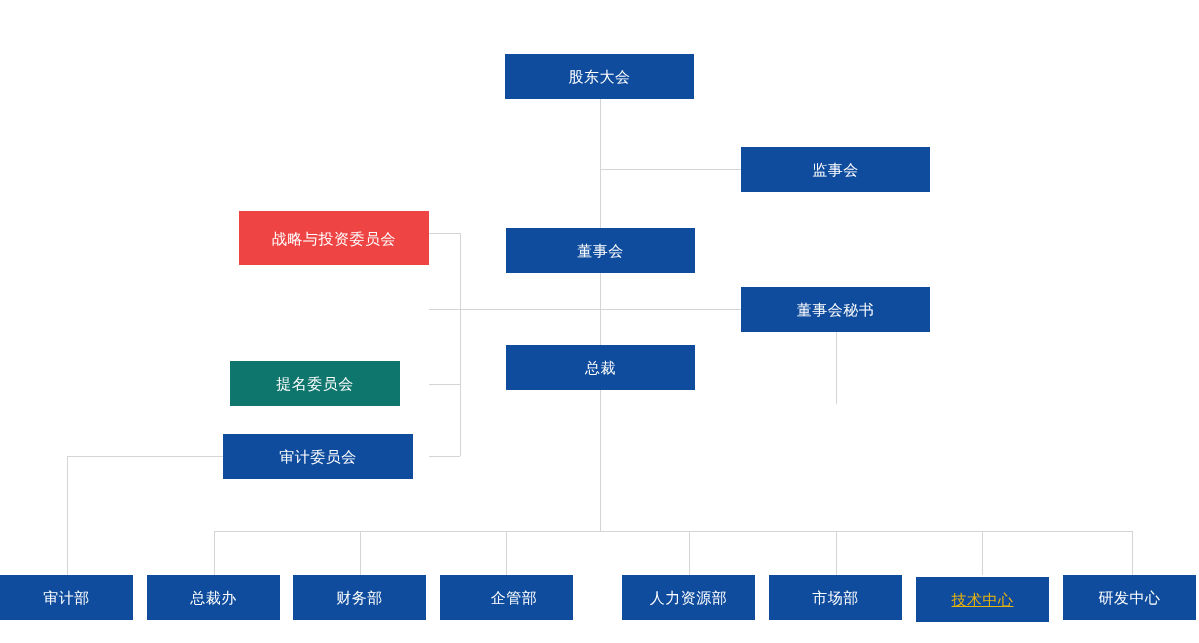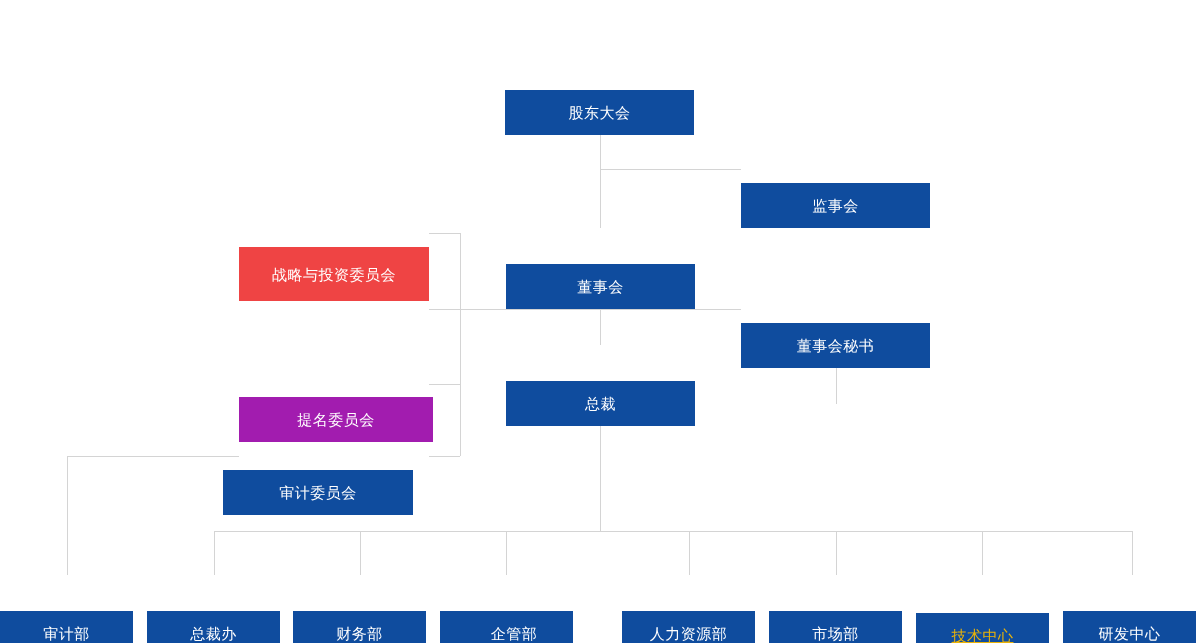--- a/index.html
+++ b/index.html
@@ -25,21 +25,20 @@
     display: flex;
     align-items: center;
     justify-content: center;
     font-size: 15px;
     line-height: 1;
     letter-spacing: 0.5px;
     box-sizing: border-box;
     text-align: center;
     white-space: nowrap;
     user-select: none;
-    margin-top: 36px;
   }
   .connector {
     position: absolute;
     background: #d4d4d4;
   }
   .connector.h { height: 1px; }
   .connector.v { width: 1px; }
 </style>
 </head>
 <body>
@@ -65,21 +64,21 @@
     <div class="connector v" style="left: 689px; top: 531px; background: rgb(212, 212, 212); height: 44px; width: 1px;"></div>
     <div class="connector v" style="left: 836px; top: 531px; background: rgb(212, 212, 212); height: 44px; width: 1px;"></div>
     <div class="connector v" style="left: 982px; top: 531px; background: rgb(212, 212, 212); height: 44px; width: 1px;"></div>
     <div class="connector v" style="left: 1132px; top: 531px; background: rgb(212, 212, 212); height: 44px; width: 1px;"></div>
     <div class="node" style="left: 505px; top: 54px; width: 189px; height: 45px; background: rgb(15, 76, 158); color: rgb(255, 255, 255);">股东大会</div>
     <div class="node" style="left: 741px; top: 147px; width: 189px; height: 45px; background: rgb(15, 76, 158); color: rgb(255, 255, 255);">监事会</div>
     <div class="node" style="left: 506px; top: 228px; width: 189px; height: 45px; background: rgb(15, 76, 158); color: rgb(255, 255, 255);">董事会</div>
     <div class="node" style="left: 741px; top: 287px; width: 189px; height: 45px; background: rgb(15, 76, 158); color: rgb(255, 255, 255);">董事会秘书</div>
     <div class="node" style="left: 506px; top: 345px; width: 189px; height: 45px; background: rgb(15, 76, 158); color: rgb(255, 255, 255);">总裁</div>
     <div class="node" style="left: 239px; top: 211px; width: 190px; height: 54px; background: #ef4444; color: rgb(255, 255, 255);">战略与投资委员会</div>
-    <div class="node" style="left: 239px; top: 361px; width: 194px; height: 45px; background: #a21caf; color: rgb(255, 255, 255);">提名委员会</div>
+    <div class="node" style="left: 230px; top: 361px; width: 170px; height: 45px; background: #0f766e; color: rgb(255, 255, 255);">提名委员会</div>
     <div class="node" style="left: 223px; top: 434px; width: 190px; height: 45px; background: rgb(15, 76, 158); color: rgb(255, 255, 255);">审计委员会</div>
     <div class="node" style="left: 0px; top: 575px; width: 133px; height: 45px; background: rgb(15, 76, 158); color: rgb(255, 255, 255);">审计部</div>
     <div class="node" style="left: 147px; top: 575px; width: 133px; height: 45px; background: rgb(15, 76, 158); color: rgb(255, 255, 255);">总裁办</div>
     <div class="node" style="left: 293px; top: 575px; width: 133px; height: 45px; background: rgb(15, 76, 158); color: rgb(255, 255, 255);">财务部</div>
     <div class="node" style="left: 440px; top: 575px; width: 133px; height: 45px; background: rgb(15, 76, 158); color: rgb(255, 255, 255); padding-left: 15px;">企管部</div>
     <div class="node" style="left: 622px; top: 575px; width: 133px; height: 45px; background: rgb(15, 76, 158); color: rgb(255, 255, 255);">人力资源部</div>
     <div class="node" style="left: 769px; top: 575px; width: 133px; height: 45px; background: rgb(15, 76, 158); color: rgb(255, 255, 255);">市场部</div>
     <div class="node" style="left: 916px; top: 577px; width: 133px; height: 45px; background: rgb(15, 76, 158); color: #eab308; text-decoration: underline;">技术中心</div>
     <div class="node" style="left: 1063px; top: 575px; width: 133px; height: 45px; background: rgb(15, 76, 158); color: rgb(255, 255, 255);">研发中心</div>
   </div>

